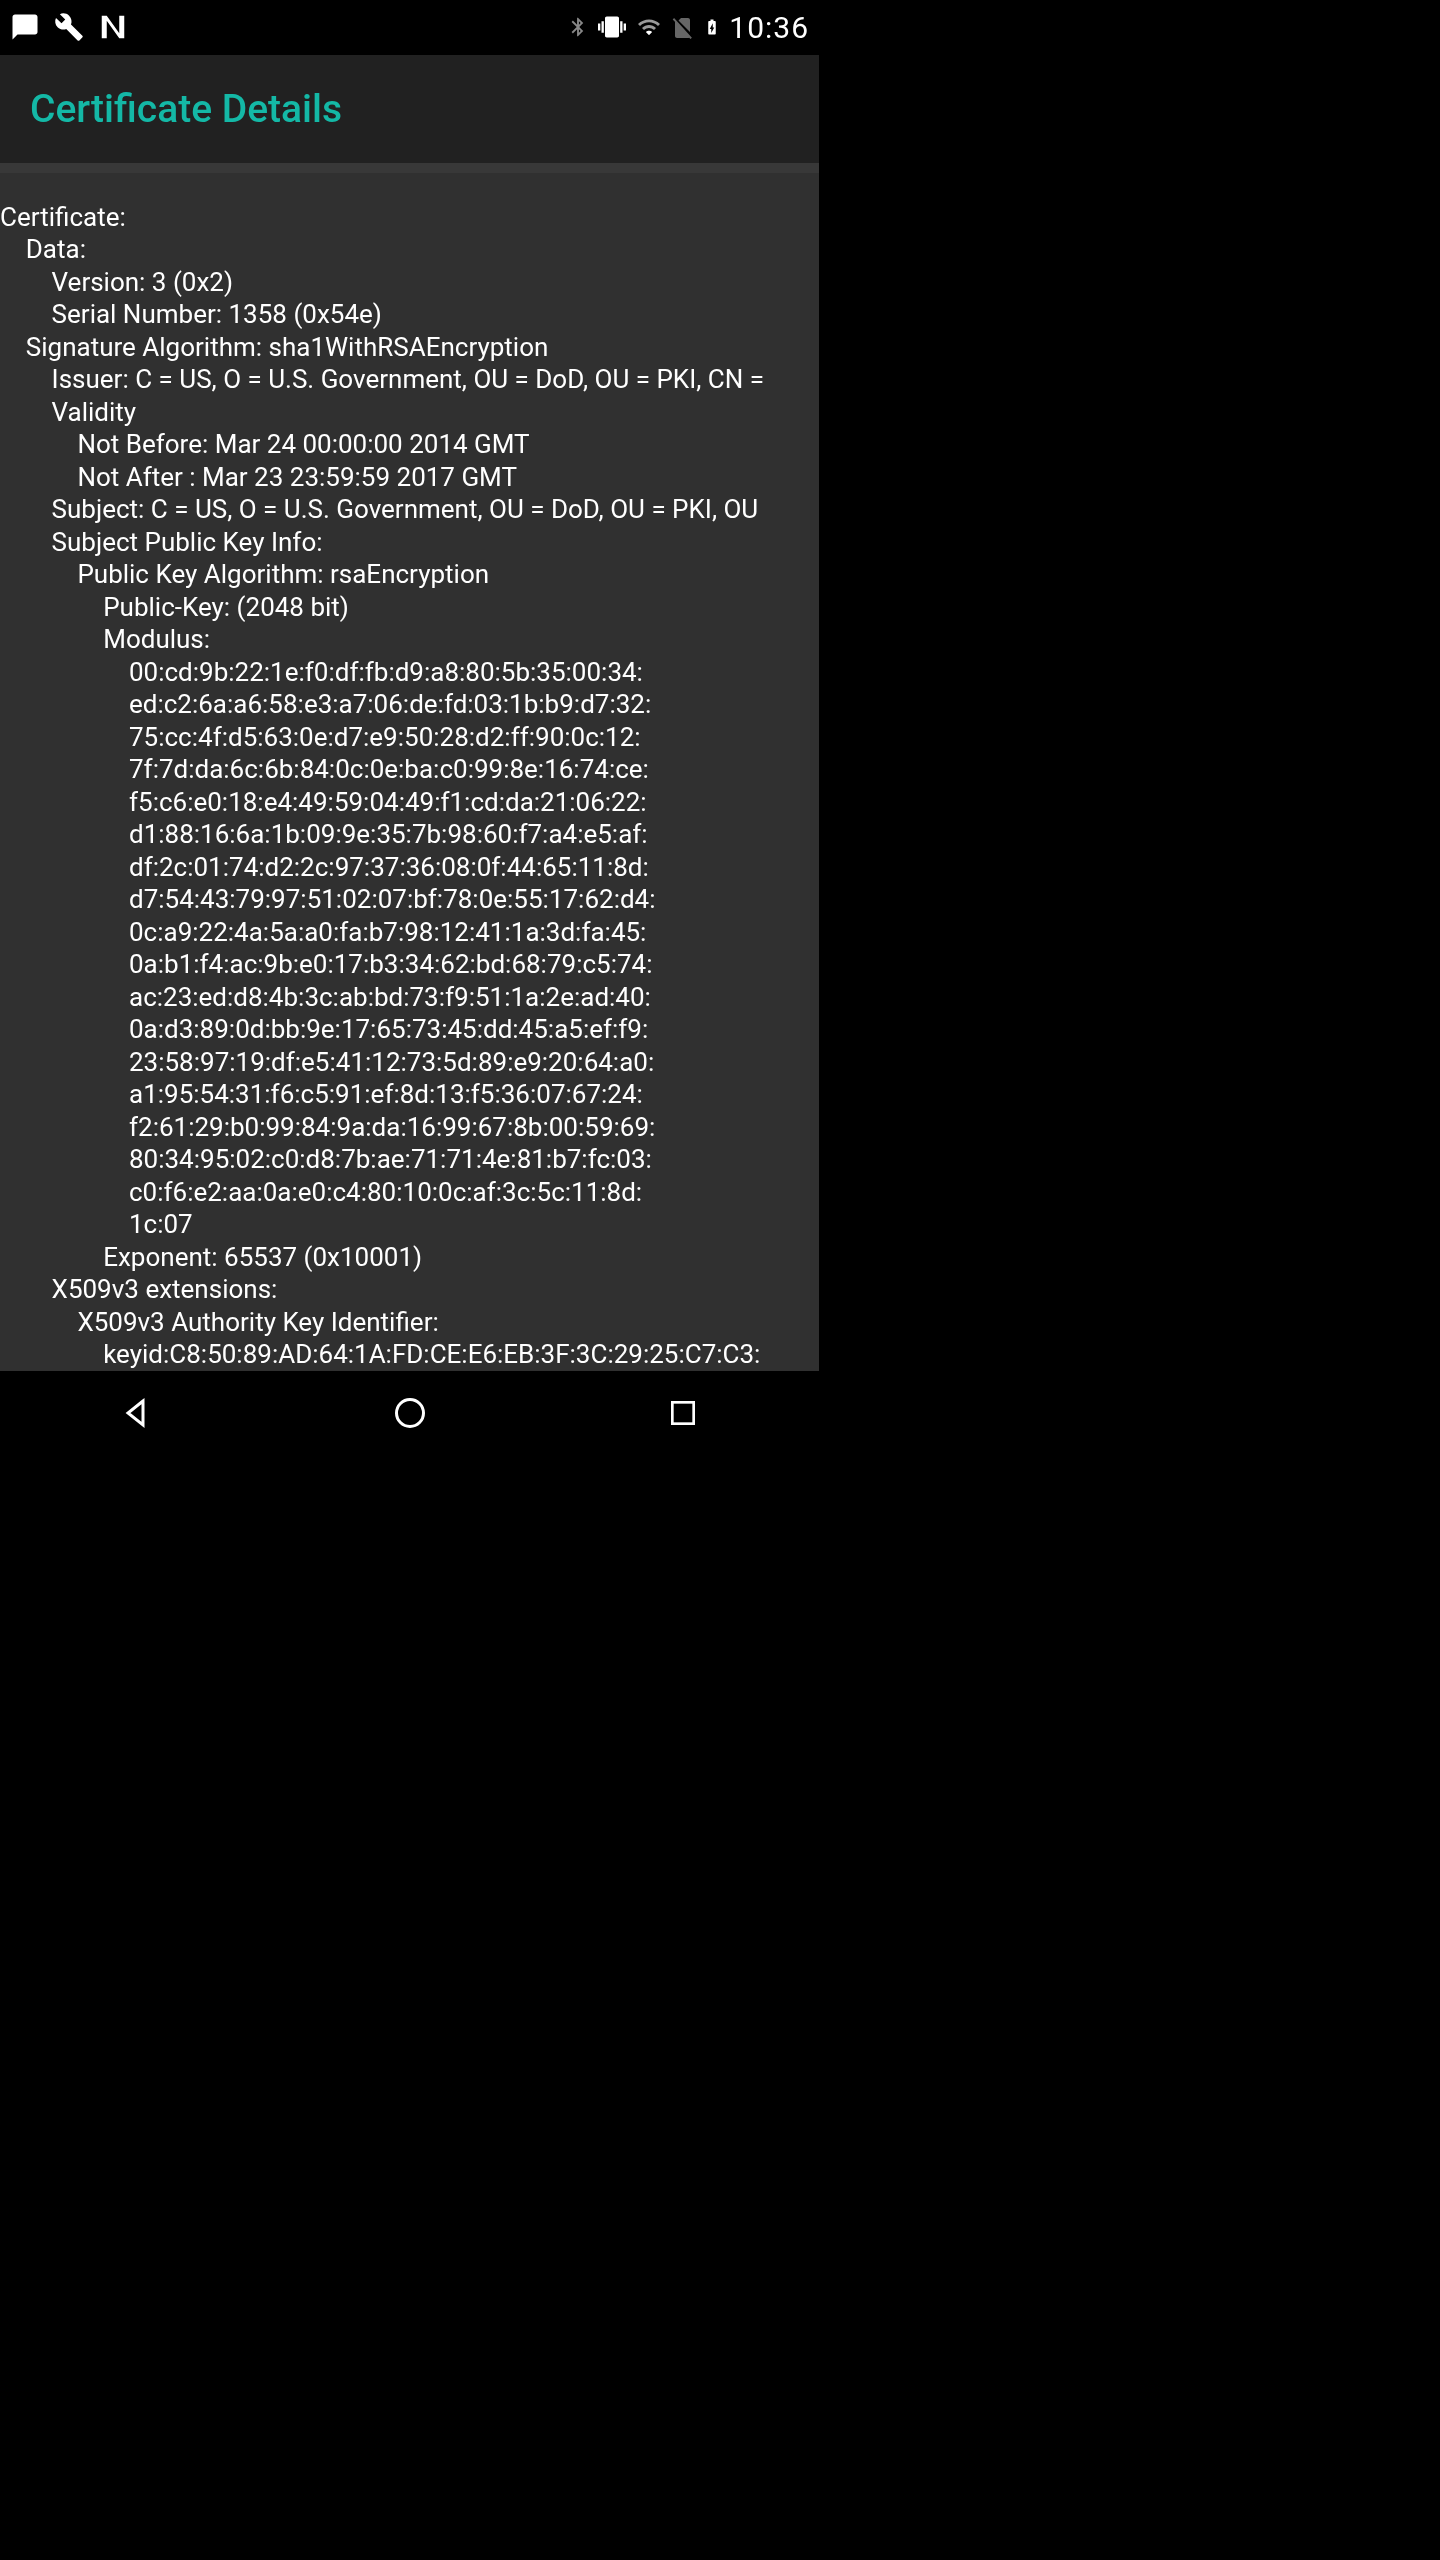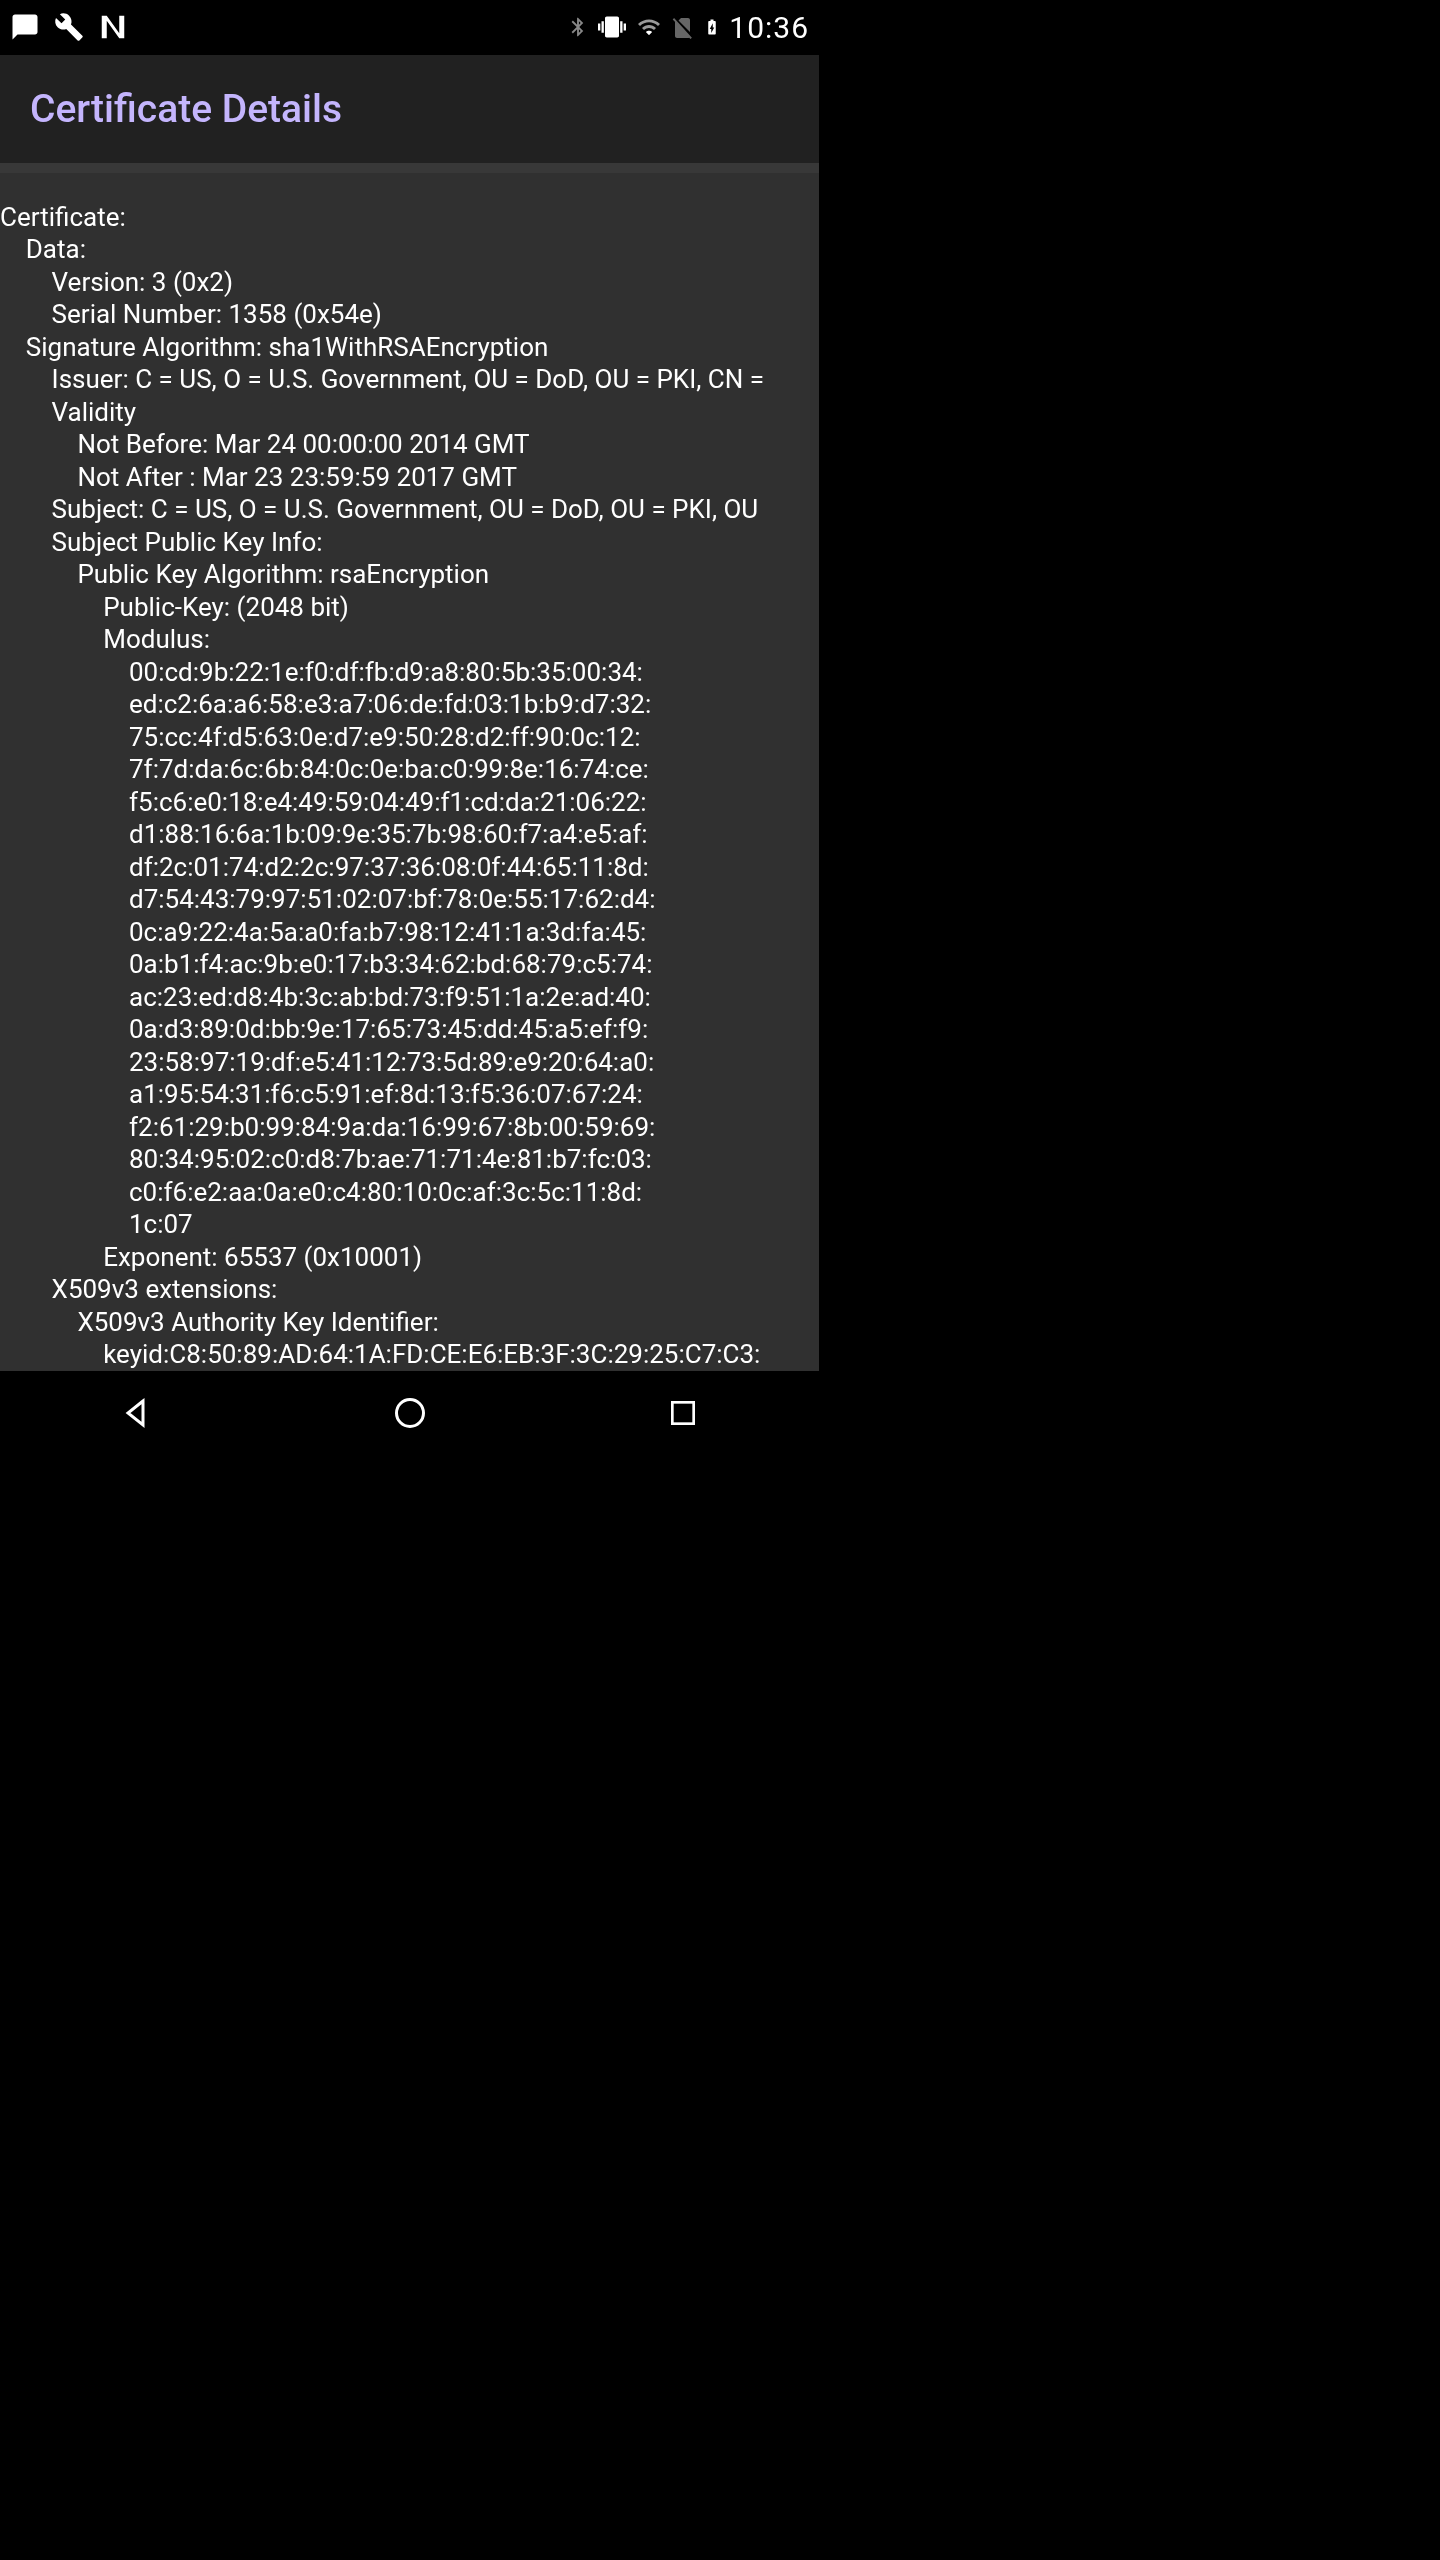--- a/index.html
+++ b/index.html
@@ -5,21 +5,21 @@
   * { margin: 0; padding: 0; box-sizing: border-box; }
   html, body { width: 819px; height: 1456px; background: #000; font-family: Roboto, "Helvetica Neue", Arial, sans-serif; overflow: hidden; }
   .screen { width: 819px; height: 1456px; display: flex; flex-direction: column; background: #000; }
   .status-bar { height: 62px; background: #000; display: flex; align-items: center; justify-content: space-between; padding: 0 10px; color: #fff; }
   .status-left { display: flex; align-items: center; gap: 14px; }
   .status-right { display: flex; align-items: center; gap: 8px; }
   .status-icon { display: inline-flex; align-items: center; justify-content: center; }
   .clock { font-size: 30px; font-weight: 400; color: #fff; letter-spacing: 1px; }
   .app-area { flex: 1; background: #303030; display: flex; flex-direction: column; }
   .header { height: 108px; background: #212121; display: flex; align-items: center; padding-left: 30px; }
-  .header-title { color: #c4b5fd; font-size: 39px; font-weight: 500; }
+  .header-title { color: #14b8a6; font-size: 39px; font-weight: 500; }
   .subheader { height: 10px; background: #383838; }
   .content { flex: 1; background: #303030; padding: 0; overflow: hidden; }
   .cert-text { color: #fff; font-size: 26px; line-height: 32.5px; font-family: Roboto, Arial, sans-serif; white-space: pre; padding: 0; margin-top: 28px; }
   .nav-bar { height: 96px; background: #000; display: flex; align-items: center; justify-content: space-around; }
   .nav-btn { width: 120px; height: 60px; display: flex; align-items: center; justify-content: center; }
 </style>
 </head>
 <body>
 
 <div class="screen">

